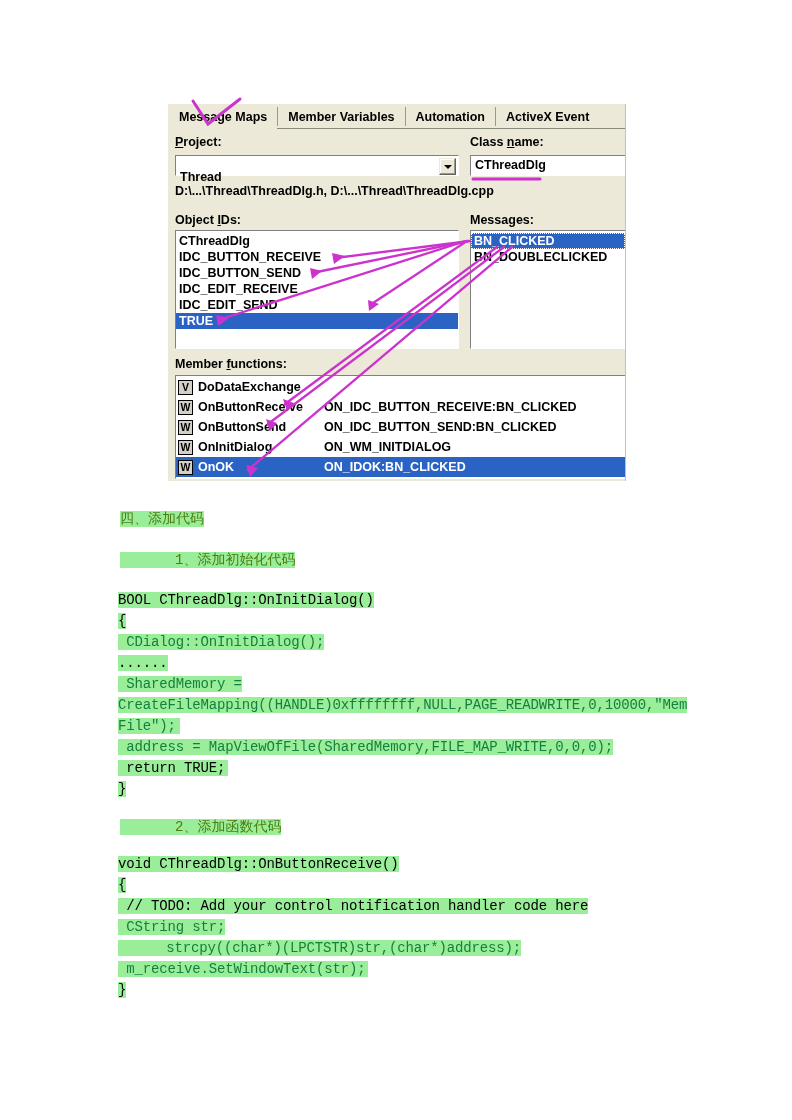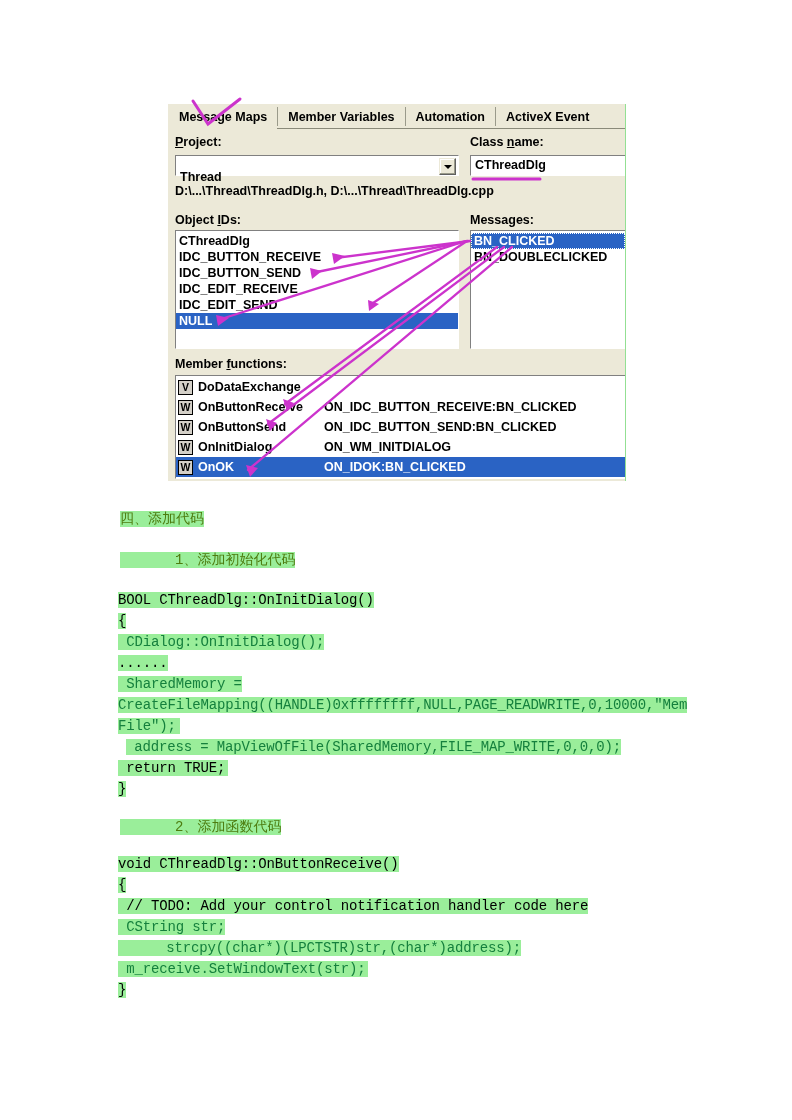--- a/index.html
+++ b/index.html
@@ -246,21 +246,21 @@
   <div class="dlg-label" style="left:7px; top:109px;"><span>Object </span><u>I</u><span>Ds:</span></div>
 
   <div class="dlg-label" style="left:302px; top:109px;"><span>Messa</span><u>g</u><span>es:</span></div>
 
   <div class="sunken" style="left:7px; top:126px; width:284px; height:119px; padding-top:2px;">
     <div class="lst-row">CThreadDlg</div>
     <div class="lst-row">IDC_BUTTON_RECEIVE</div>
     <div class="lst-row">IDC_BUTTON_SEND</div>
     <div class="lst-row">IDC_EDIT_RECEIVE</div>
     <div class="lst-row">IDC_EDIT_SEND</div>
-    <div class="lst-row sel">NULL</div>
+    <div class="lst-row sel">TRUE</div>
   </div>
 
   <div class="sunken" style="left:302px; top:126px; width:156px; height:119px; padding-top:2px;">
     <div class="lst-row sel dotted">BN_CLICKED</div>
     <div class="lst-row">BN_DOUBLECLICKED</div>
   </div>
 
   <div class="dlg-label" style="left:7px; top:253px;"><span>Member </span><u>f</u><span>unctions:</span></div>
 
   <div class="sunken" style="left:7px; top:271px; width:451px; height:104px; padding-top:1px;">
@@ -297,21 +297,21 @@
 <div class="doc-line cjk-head" style="left:120px; top:551px;"><span class="hl" style="padding-left:55px;">1、添加初始化代码</span></div>
 
 <div id="code-block-1">
     <div class="doc-line code black" style="left: 118px; top: 592px;"><span class="hl" style="display: inline-block; min-width: 253px;">BOOL CThreadDlg::OnInitDialog()</span></div>
     <div class="doc-line code black" style="left: 118px; top: 613px;"><span class="hl" style="display: inline-block; min-width: 7px;">{</span></div>
     <div class="doc-line code pink" style="left: 118px; top: 634px;"><span class="hl" style="display: inline-block; min-width: 204px;"> CDialog::OnInitDialog();</span></div>
     <div class="doc-line code black" style="left: 118px; top: 655px;"><span class="hl" style="display: inline-block; min-width: 46px;">......</span></div>
     <div class="doc-line code pink" style="left: 118px; top: 676px;"><span class="hl" style="display: inline-block; min-width: 124px;"> SharedMemory =</span></div>
     <div class="doc-line code pink" style="left: 118px; top: 697px;"><span class="hl" style="display: inline-block; min-width: 560px;">CreateFileMapping((HANDLE)0xffffffff,NULL,PAGE_READWRITE,0,10000,"Mem</span></div>
     <div class="doc-line code pink" style="left: 118px; top: 718px;"><span class="hl" style="display: inline-block; min-width: 62px;">File");</span></div>
-    <div class="doc-line code pink" style="left: 118px; top: 739px;"><span class="hl" style="display: inline-block; min-width: 487px; margin-left: 8px;"> address = MapViewOfFile(SharedMemory,FILE_MAP_WRITE,0,0,0);</span></div>
+    <div class="doc-line code pink" style="left: 118px; top: 739px;"><span class="hl" style="display: inline-block; min-width: 487px;"> address = MapViewOfFile(SharedMemory,FILE_MAP_WRITE,0,0,0);</span></div>
     <div class="doc-line code black" style="left: 118px; top: 760px;"><span class="hl" style="display: inline-block; min-width: 110px;"> return TRUE;</span></div>
     <div class="doc-line code black" style="left: 118px; top: 781px;"><span class="hl" style="display: inline-block; min-width: 7px;">}</span></div>
   </div>
 
 <div class="doc-line cjk-head" style="left:120px; top:818px;"><span class="hl" style="padding-left:55px;">2、添加函数代码</span></div>
 
 <div id="code-block-2">
     <div class="doc-line code black" style="left: 118px; top: 856px;"><span class="hl" style="display: inline-block; min-width: 277px;">void CThreadDlg::OnButtonReceive()</span></div>
     <div class="doc-line code black" style="left: 118px; top: 877px;"><span class="hl" style="display: inline-block; min-width: 7px;">{</span></div>
     <div class="doc-line code black" style="left: 118px; top: 898px;"><span class="hl" style="display: inline-block; min-width: 456px;"> // TODO: Add your control notification handler code here</span></div>

